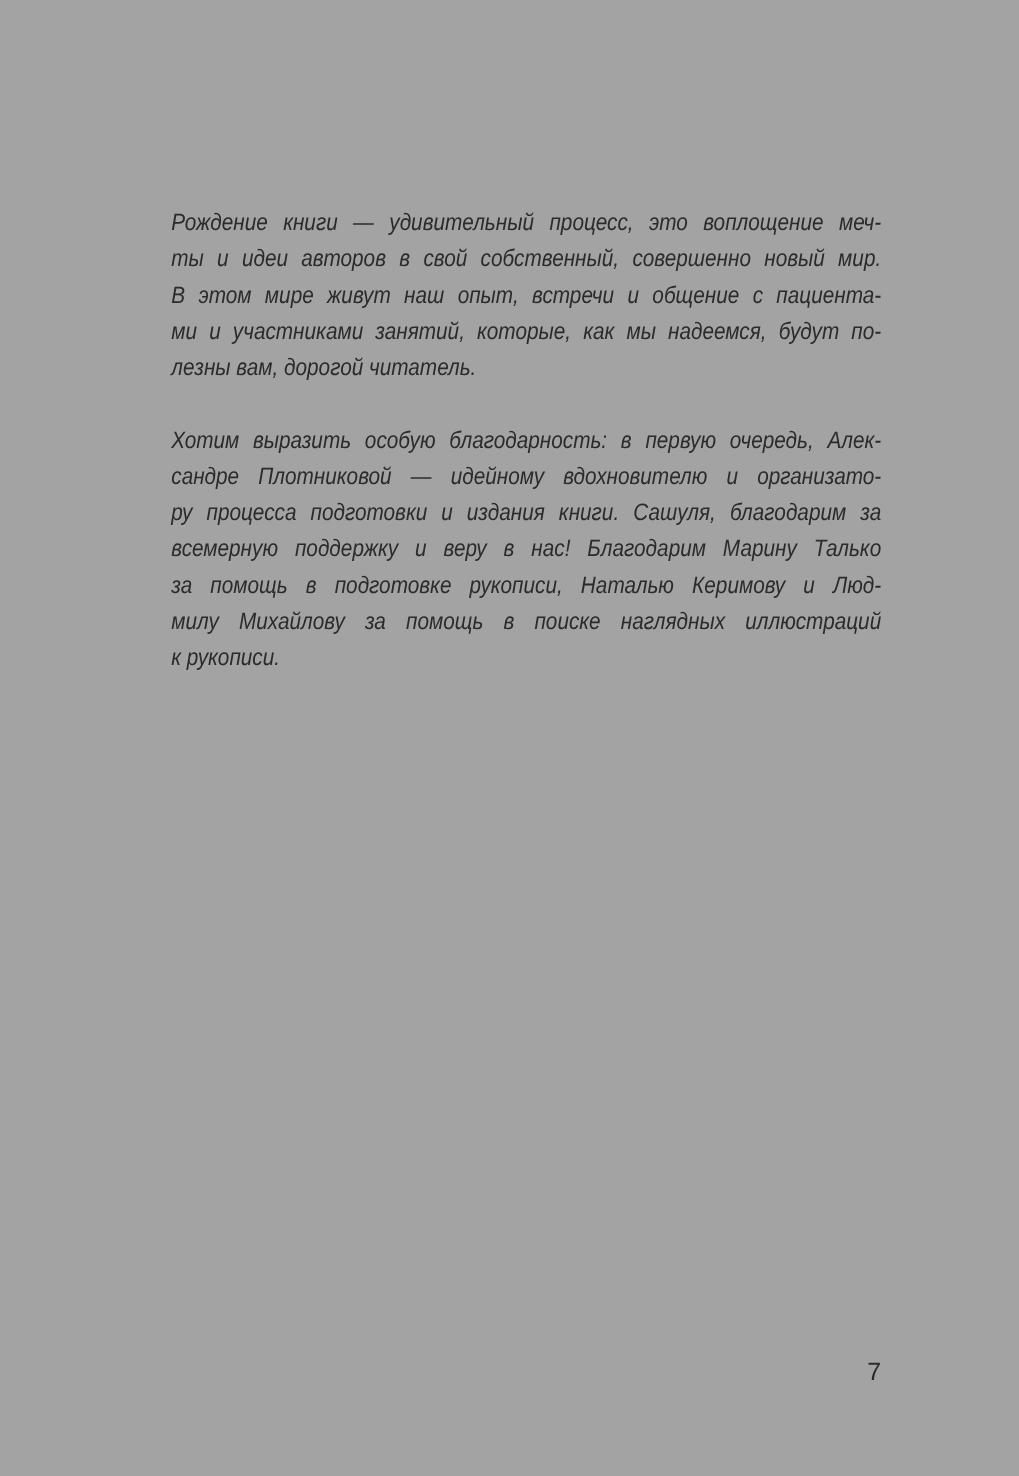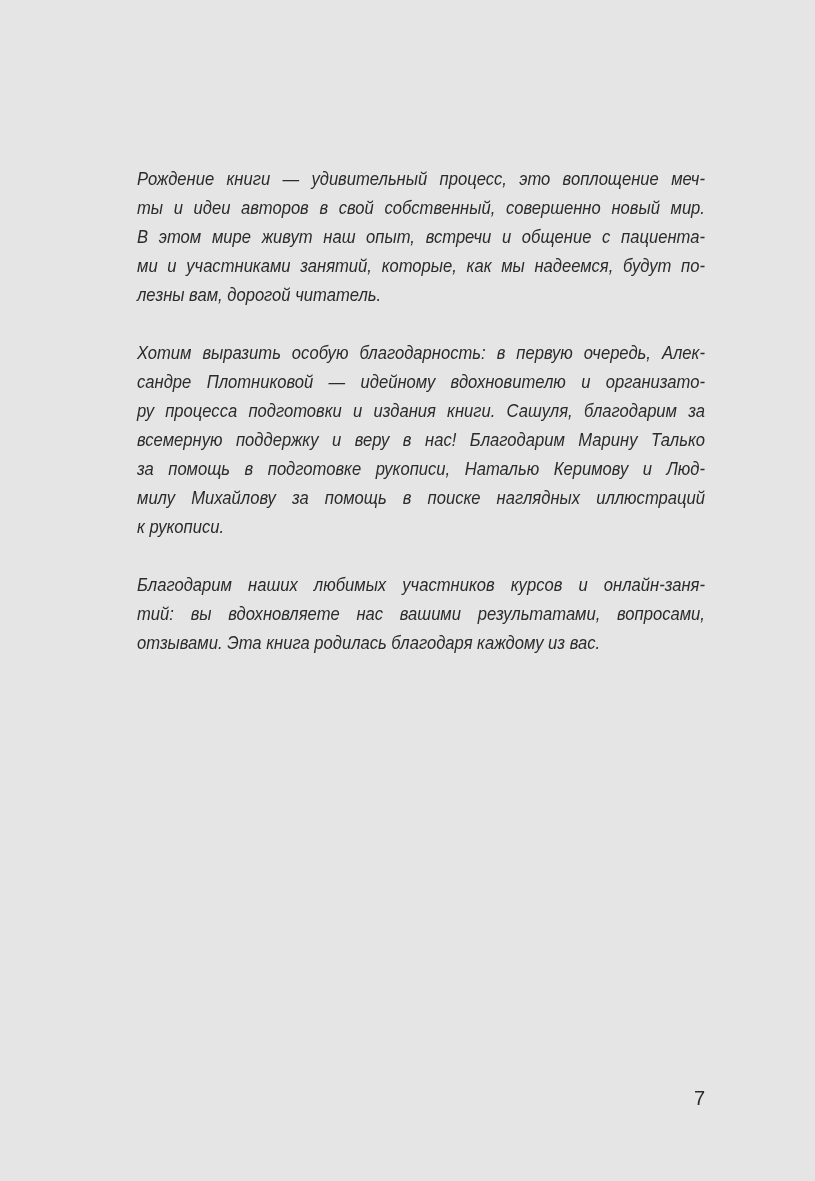--- a/index.html
+++ b/index.html
@@ -10,21 +10,21 @@
     width: 815px;
     height: 1181px;
     position: relative;
     background: #ffffff;
     font-family: "Liberation Sans", sans-serif;
     overflow: hidden;
   }
   .page {
     position: absolute;
     inset: 0;
-    background: #e5e5e5;
+    background: #a3a3a3;
   }
   .text-block {
     position: absolute;
     left: 137px;
     top: 164px;
     width: 650px;
   }
   .para {
     margin: 0 0 29px 0;
   }
@@ -72,20 +72,15 @@
       </div>
       <div class="para">
         <div class="line">Хотим выразить особую благодарность: в первую очередь, Алек-</div>
         <div class="line">сандре Плотниковой — идейному вдохновителю и организато-</div>
         <div class="line">ру процесса подготовки и издания книги. Сашуля, благодарим за</div>
         <div class="line">всемерную поддержку и веру в нас! Благодарим Марину Талько</div>
         <div class="line">за помощь в подготовке рукописи, Наталью Керимову и Люд-</div>
         <div class="line">милу Михайлову за помощь в поиске наглядных иллюстраций</div>
         <div class="line last">к рукописи.</div>
       </div>
-      <div class="para">
-        <div class="line">Благодарим наших любимых участников курсов и онлайн-заня-</div>
-        <div class="line">тий: вы вдохновляете нас вашими результатами, вопросами,</div>
-        <div class="line last">отзывами. Эта книга родилась благодаря каждому из вас.</div>
-      </div>
     </div>
   <div class="page-number">7</div>
 </div>
 
 </body></html>

